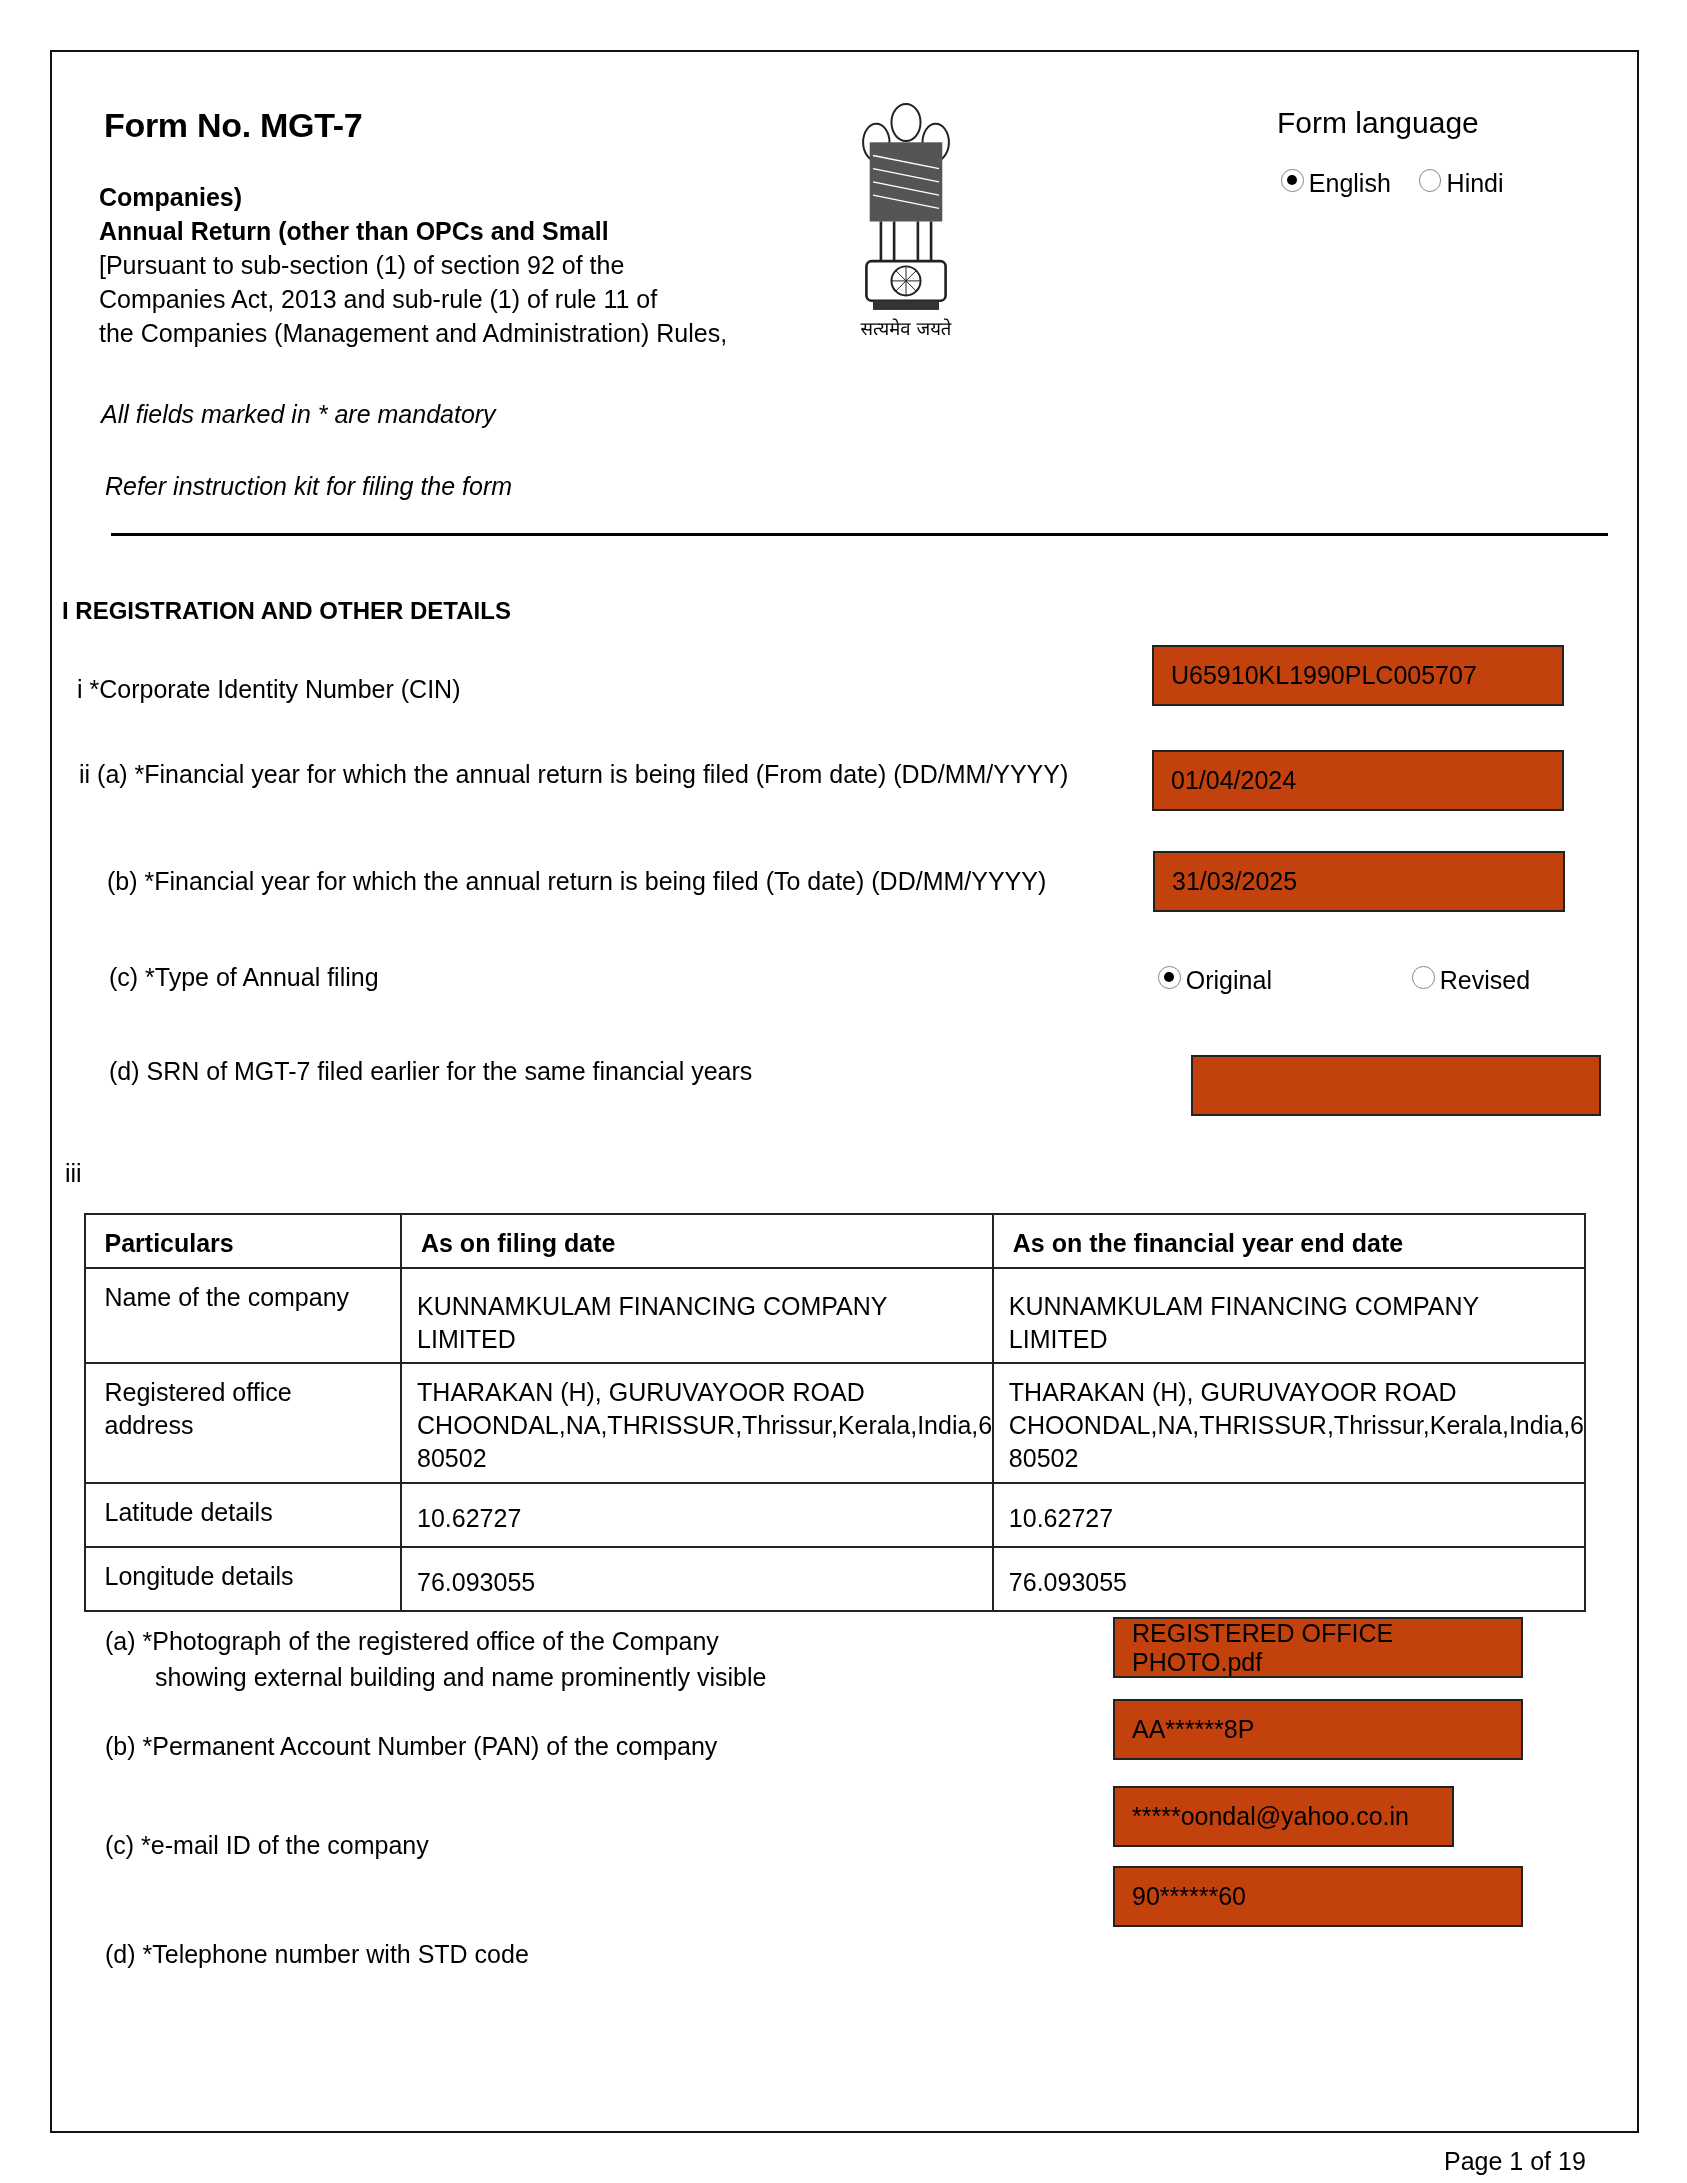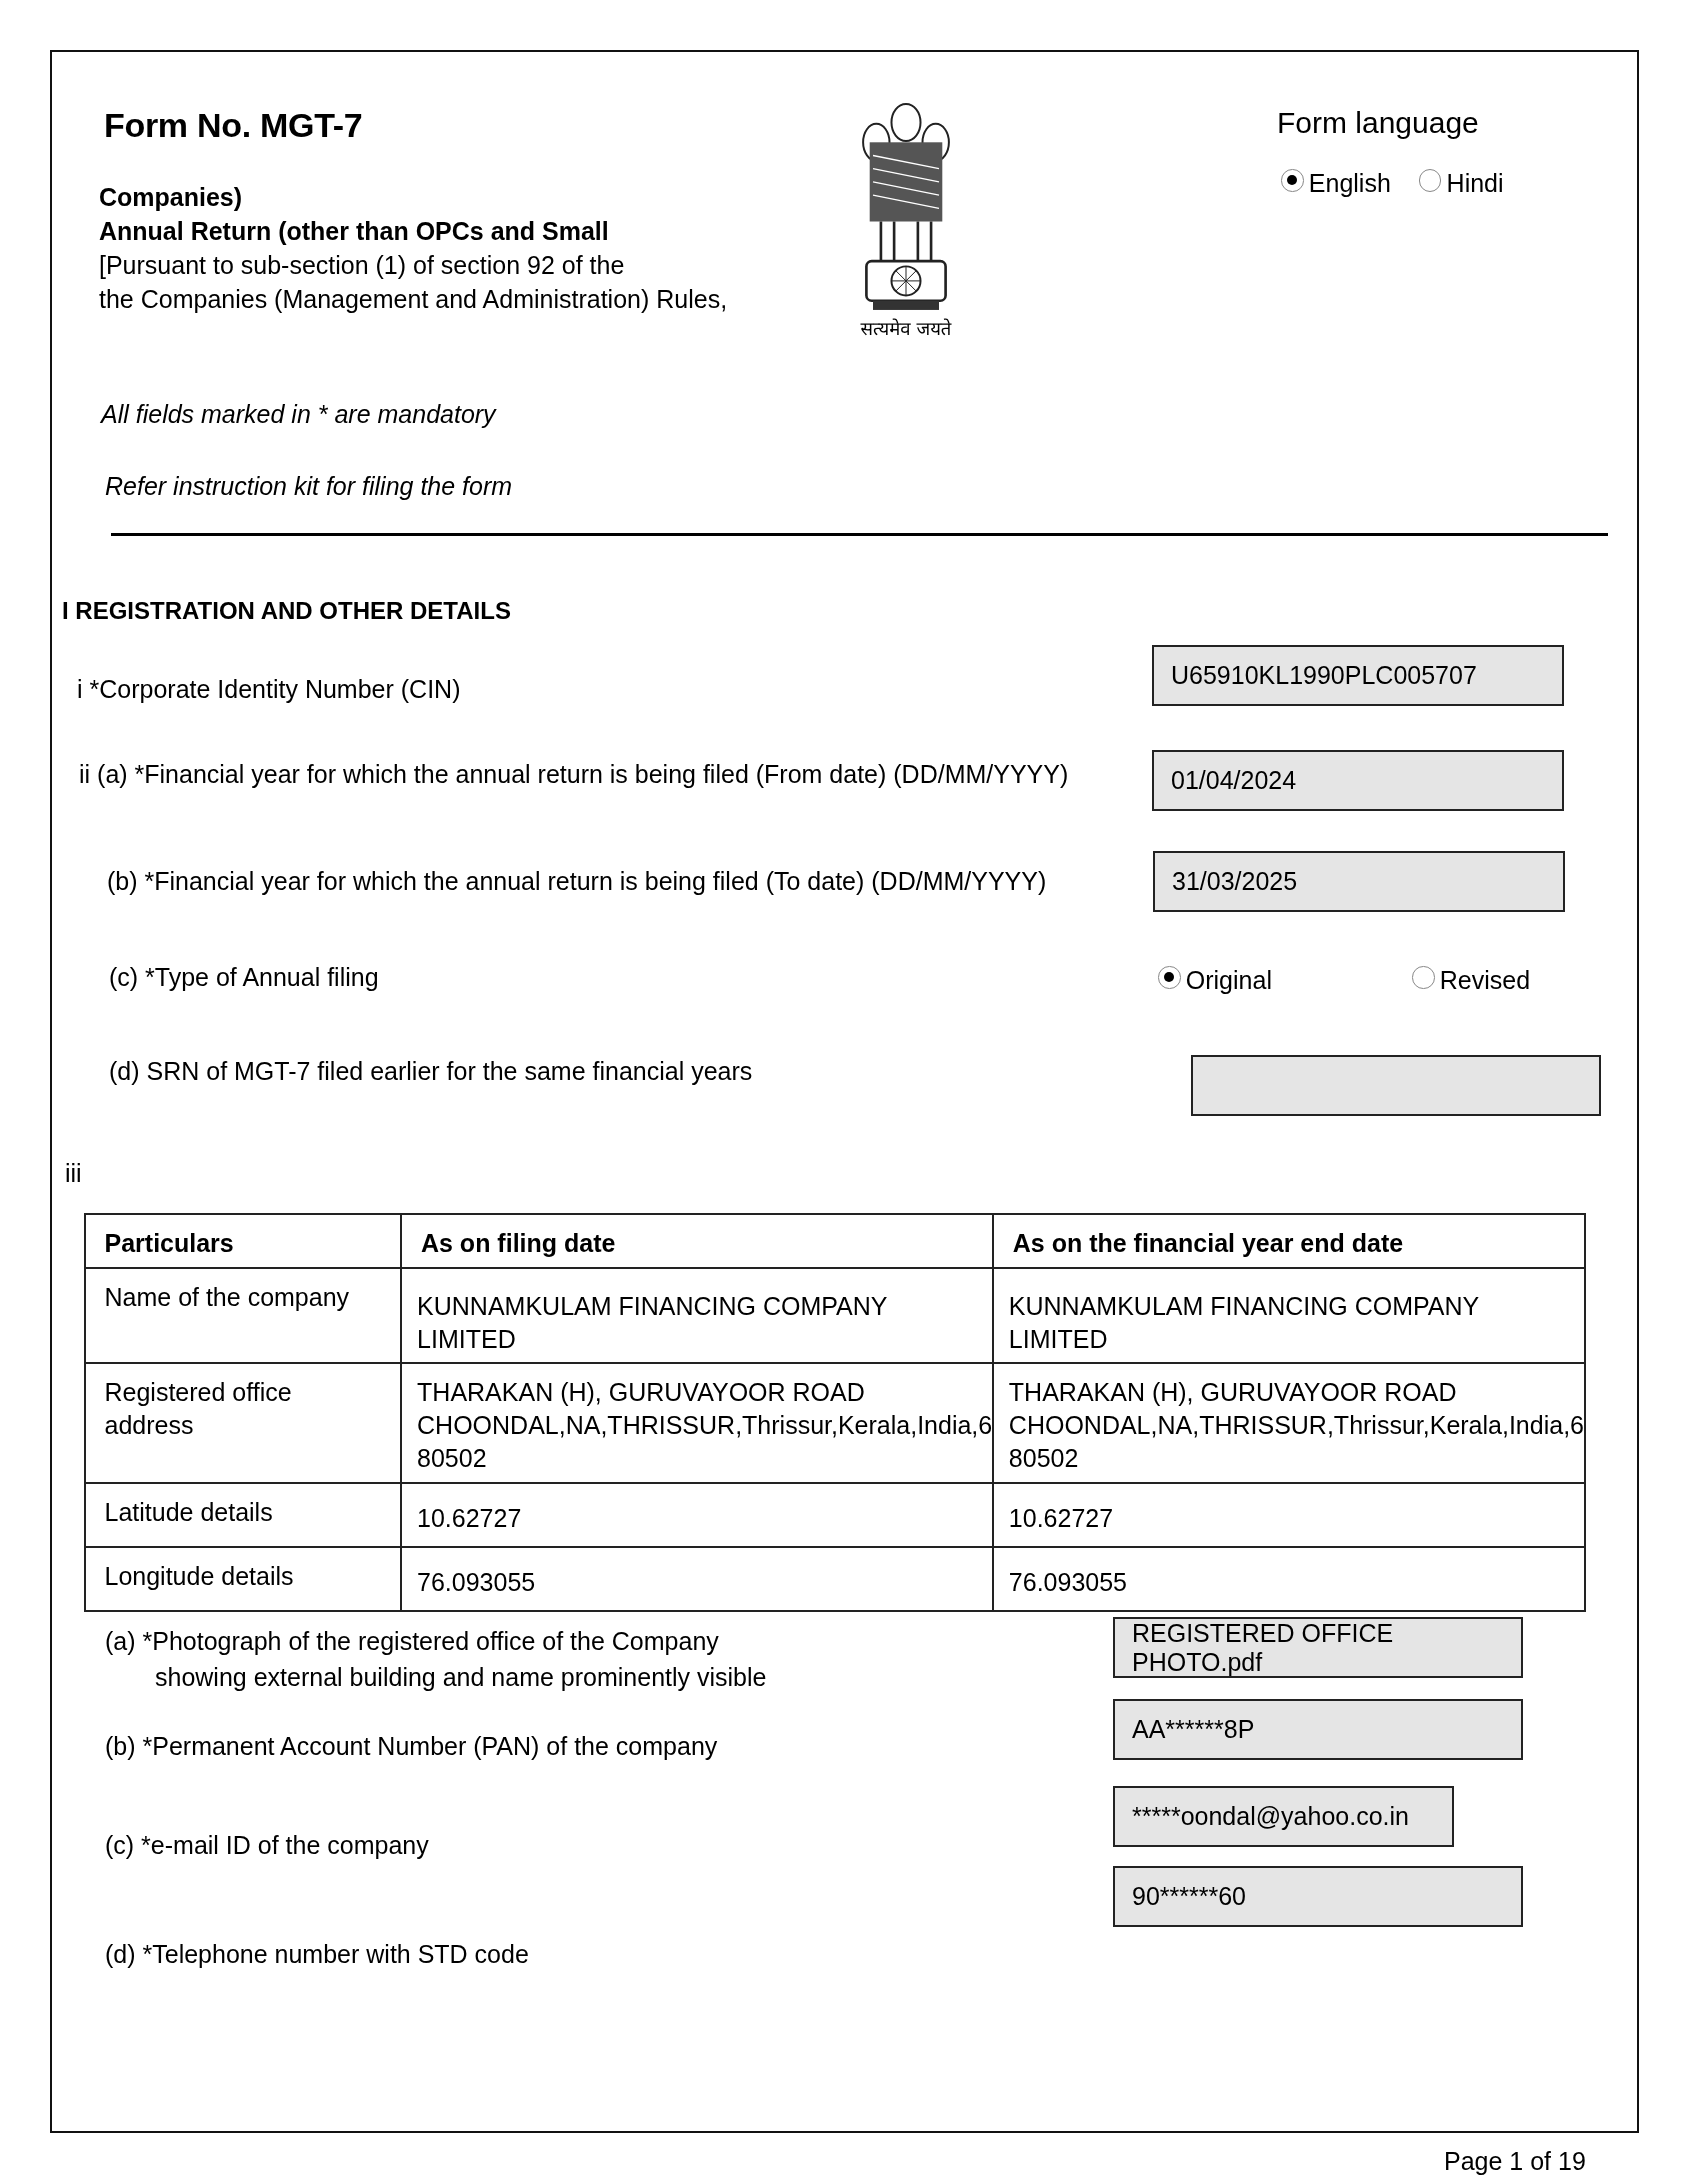--- a/index.html
+++ b/index.html
@@ -25,21 +25,21 @@
     background: #fff;
   }
   .radio.checked::after {
     content: ""; position: absolute; left: 4.6px; top: 4.6px; width: 10.6px; height: 10.6px;
     border-radius: 50%; background: #000;
   }
   .hr { left: 111px; top: 533px; width: 1497px; height: 2.6px; background: #000; }
   .section-head { left: 62px; top: 597px; font-size: 24px; font-weight: bold; }
   .label { font-size: 25px; }
   .field {
-    position: absolute; border: 2px solid #222; box-sizing: border-box; background: #e5e5e5;
+    position: absolute; border: 2px solid #222; box-sizing: border-box; background: #c2410c;
     font-size: 25px; padding-left: 17px; display: flex; align-items: center;
   }
   table.grid {
     position: absolute; left: 84px; top: 1213px; width: 1502px;
     border-collapse: collapse; font-size: 25px;
   }
   table.grid td, table.grid th {
     border: 2px solid #222; vertical-align: top; text-align: left; padding: 12px 18.5px 6.6px 18.5px;
     line-height: 33px;
   }
@@ -49,20 +49,21 @@
 </head>
 <body>
 
 <div class="frame"></div>
 
 <div class="abs title">Form No. MGT-7</div>
 <div class="abs subtitle">
   <div><b>Companies)</b></div>
   <div><b>Annual Return (other than OPCs and Small</b></div>
   <div>[Pursuant to sub-section (1) of section 92 of the</div>
+  <div>Companies Act, 2013 and sub-rule (1) of rule 11 of</div>
   <div>the Companies (Management and Administration) Rules,</div>
 </div>
 <div class="abs italic" style="left:101px; top:400px;">All fields marked in * are mandatory</div>
 <div class="abs italic" style="left:105px; top:472px;">Refer instruction kit for filing the form</div>
 
 <div class="abs emblem">
   <svg width="132" height="218" viewBox="0 0 200 330">
     <g fill="none" stroke="#222" stroke-width="3">
       <ellipse cx="100" cy="40" rx="22" ry="28"></ellipse>
       <ellipse cx="55" cy="70" rx="20" ry="28"></ellipse>

